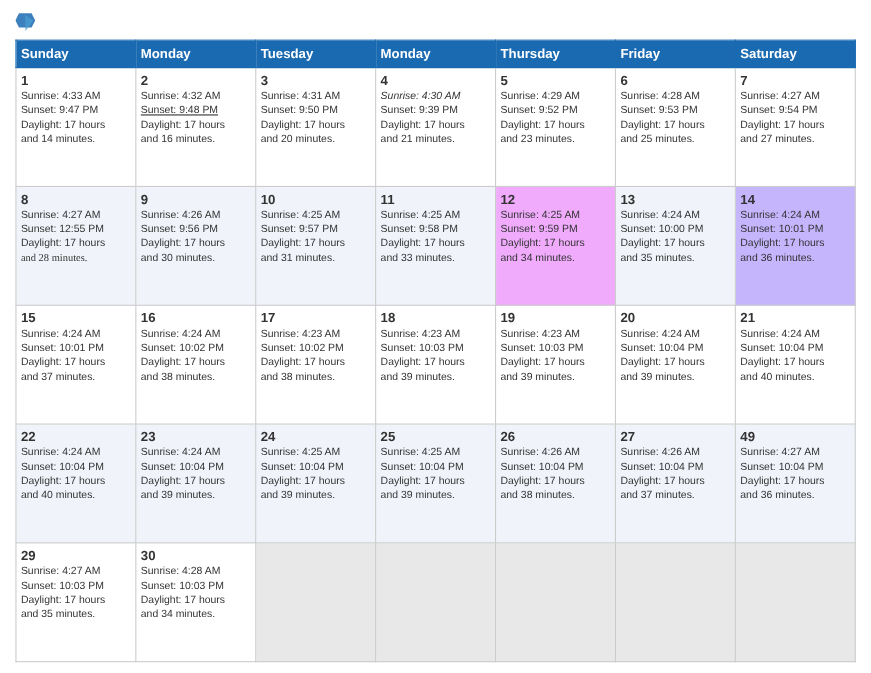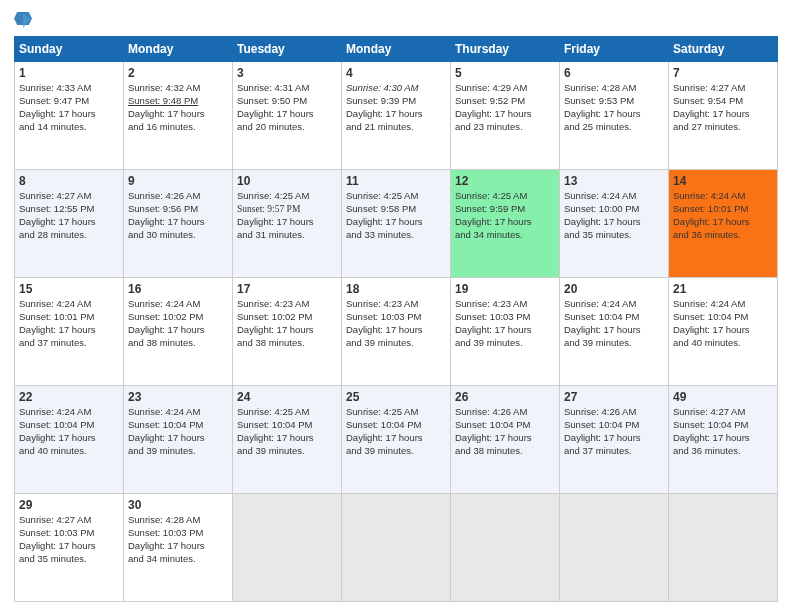--- a/index.html
+++ b/index.html
@@ -178,58 +178,58 @@
             <span style="display: block;">Daylight: 17 hours</span>
             <span style="display: block;">and 27 minutes.</span>
           </td>
         </tr>
         <tr>
           <td style="background: rgb(240, 244, 250);">
             <span class="day-num">8</span>
             <span style="display: block;">Sunrise: 4:27 AM</span>
             <span style="display: block;">Sunset: 12:55 PM</span>
             <span style="display: block;">Daylight: 17 hours</span>
-            <span style="display: block;">and 28 minutes.</span>
+            <span style="display: block; font-family: Liberation Serif, serif;">and 28 minutes.</span>
           </td>
           <td style="background: rgb(240, 244, 250);">
             <span class="day-num">9</span>
             <span style="display: block;">Sunrise: 4:26 AM</span>
             <span style="display: block;">Sunset: 9:56 PM</span>
             <span style="display: block;">Daylight: 17 hours</span>
             <span style="display: block;">and 30 minutes.</span>
           </td>
           <td style="background: rgb(240, 244, 250);">
             <span class="day-num">10</span>
             <span style="display: block;">Sunrise: 4:25 AM</span>
-            <span style="display: block; font-family: Liberation Serif, serif;">Sunset: 9:57 PM</span>
+            <span style="display: block;">Sunset: 9:57 PM</span>
             <span style="display: block;">Daylight: 17 hours</span>
             <span style="display: block;">and 31 minutes.</span>
           </td>
           <td style="background: rgb(240, 244, 250);">
             <span class="day-num">11</span>
             <span style="display: block;">Sunrise: 4:25 AM</span>
             <span style="display: block;">Sunset: 9:58 PM</span>
             <span style="display: block;">Daylight: 17 hours</span>
             <span style="display: block;">and 33 minutes.</span>
           </td>
-          <td style="background: #86efac;">
+          <td style="background: #f0abfc;">
             <span class="day-num">12</span>
             <span style="display: block;">Sunrise: 4:25 AM</span>
             <span style="display: block;">Sunset: 9:59 PM</span>
             <span style="display: block;">Daylight: 17 hours</span>
             <span style="display: block;">and 34 minutes.</span>
           </td>
           <td style="background: rgb(240, 244, 250);">
             <span class="day-num">13</span>
             <span style="display: block;">Sunrise: 4:24 AM</span>
             <span style="display: block;">Sunset: 10:00 PM</span>
             <span style="display: block;">Daylight: 17 hours</span>
             <span style="display: block;">and 35 minutes.</span>
           </td>
-          <td style="background: #f97316; margin-top: 47px;">
+          <td style="background: #c4b5fd; margin-top: 47px;">
             <span class="day-num">14</span>
             <span style="display: block;">Sunrise: 4:24 AM</span>
             <span style="display: block;">Sunset: 10:01 PM</span>
             <span style="display: block;">Daylight: 17 hours</span>
             <span style="display: block;">and 36 minutes.</span>
           </td>
         </tr>
         <tr>
           <td>
             <span class="day-num">15</span>

